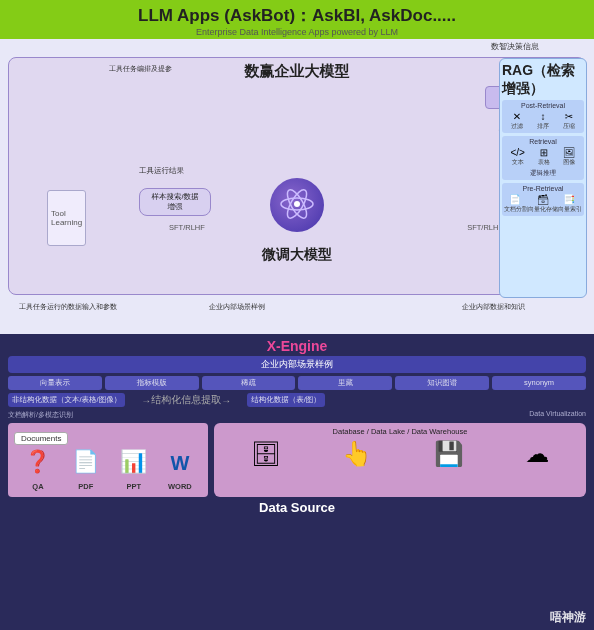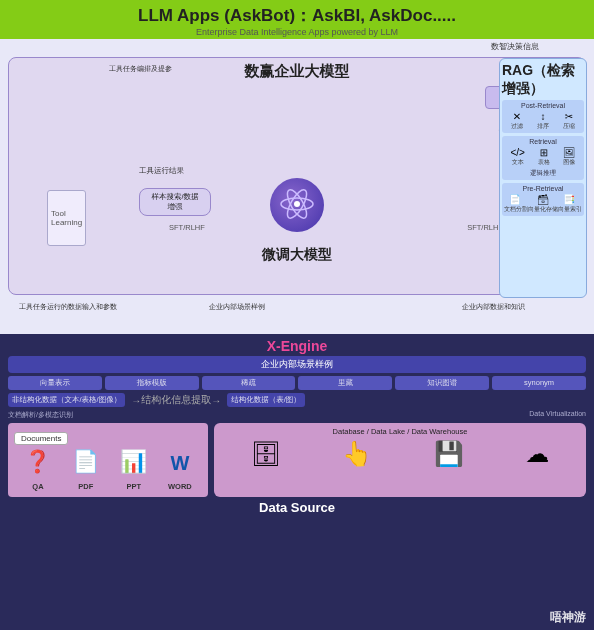--- a/index.html
+++ b/index.html
@@ -366,21 +366,21 @@
       font-size: 7.5px;
       color: #dde;
       padding: 2px 4px;
       flex: 1;
     }
 
     
     .data-flow-row {
       display: flex;
       align-items: center;
-      gap: 6px;
+      gap: 16px;
       margin-bottom: 3px;
       font-size: 7.5px;
       color: #ccc;
     }
     .data-flow-box {
       background: #4444aa;
       border-radius: 3px;
       padding: 2px 4px;
       font-size: 7.5px;
       color: #dde;

